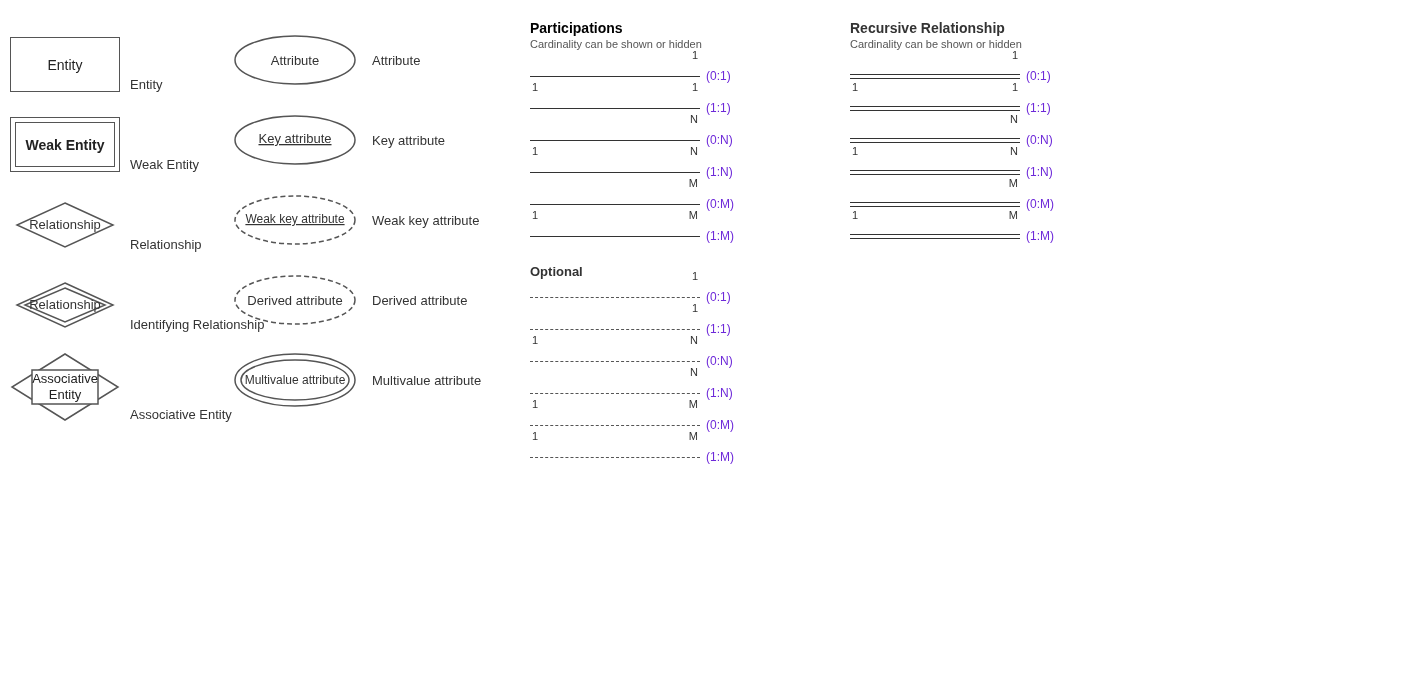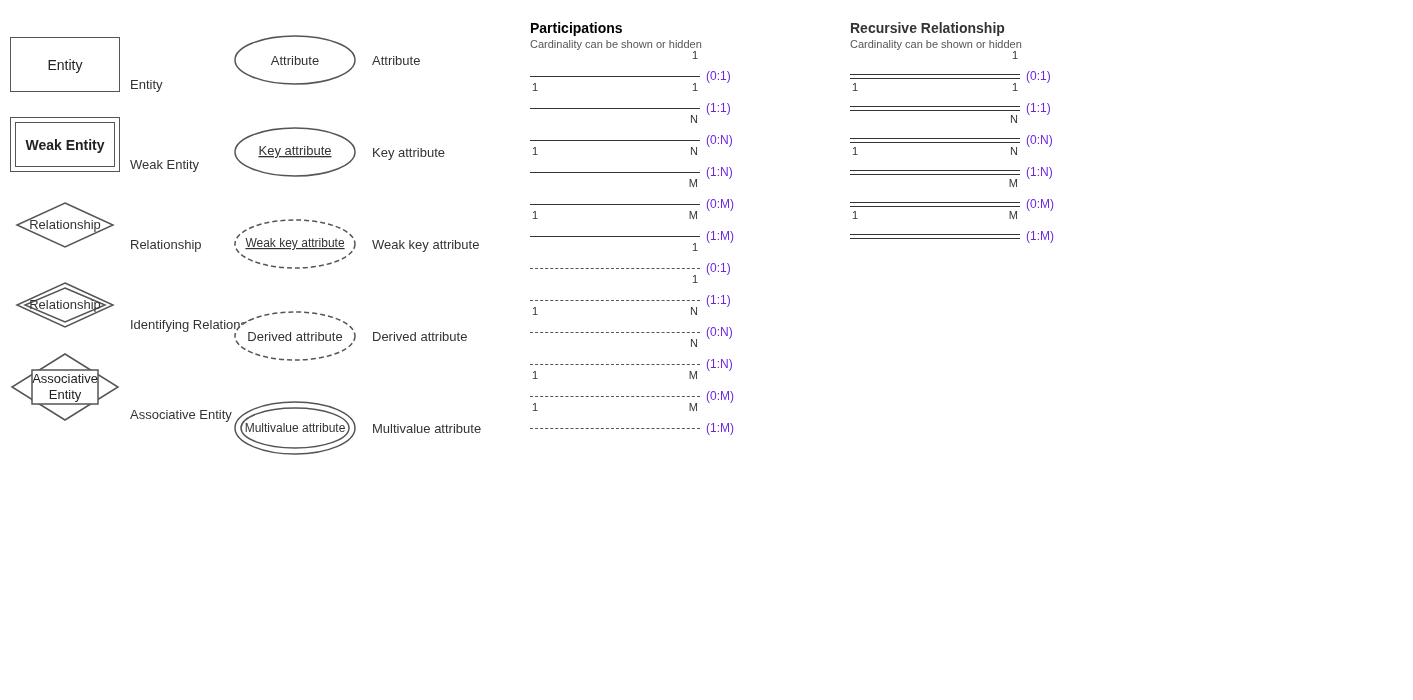--- a/index.html
+++ b/index.html
@@ -119,21 +119,21 @@
       z-index: 1;
       font-size: 12px;
       text-align: center;
       line-height: 1.3;
     }
 
     
     .attributes-panel {
       display: flex;
       flex-direction: column;
-      gap: 12px;
+      gap: 0;
       width: 290px;
       flex-shrink: 0;
       padding-left: 20px;
     }
     .attr-row {
       display: flex;
       align-items: center;
       gap: 12px;
       padding: 8px 0;
       min-height: 80px;
@@ -430,20 +430,21 @@
 
     <div class="participation-row">
       <div class="line-area">
         <span class="num-label num-label-left">1</span>
         <span class="num-label num-label-right">M</span>
         <div class="solid-line"></div>
       </div>
       <span class="cardinality-label">(1:M)</span>
     </div>
 
+    <div class="section-title" style="margin-top:10px;">Optional</div>
 
     <div class="participation-row">
       <div class="line-area">
         <span class="num-label num-label-right">1</span>
         <div class="dashed-line"></div>
       </div>
       <span class="cardinality-label">(0:1)</span>
     </div>
 
     <div class="participation-row">

